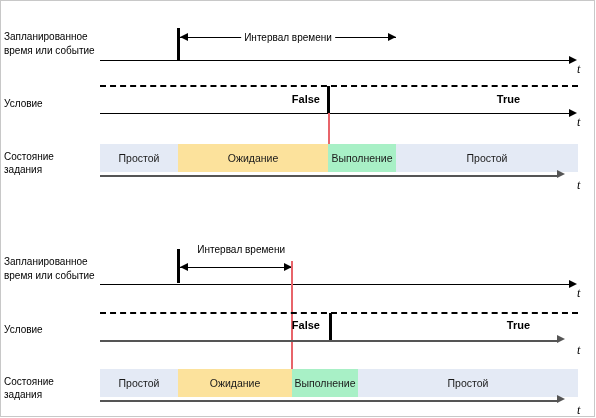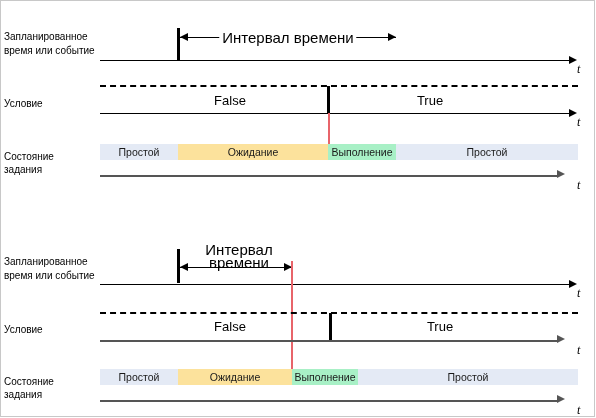--- a/index.html
+++ b/index.html
@@ -103,52 +103,53 @@
     border-top:4px solid transparent;
     border-bottom:4px solid transparent;
   }
   .interval .itxt{
     position:absolute;
     top:-1px;
     left:50%;
     transform:translateX(-50%);
     background:#fff;
     padding:0 3px;
-    font-size:15px;
+    font-size:10px;
     line-height:15px;
     white-space:nowrap;
-    text-align:center;
+    text-align:right;
   }
   .interval.two-line{height:30px;}
   .interval.two-line .bar{top:20px;}
   .interval.two-line .ah-left{top:16px;}
   .interval.two-line .ah-right{top:16px;}
   .interval.two-line .itxt{
     top:-4px;
     line-height:13px;
     white-space:normal;
     width:92px;
     background:transparent;
   }
 
   .cond-text{
     position:absolute;
-    font-size:13px;
-    text-align:center;
-    white-space:nowrap;
+    font-size:11px;
+    text-align:right;
+    white-space:nowrap;
+    font-weight:bold;
   }
 
   .state-bar{
     position:absolute;
     height:28px;
     box-sizing:border-box;
   }
   .seg{
     position:absolute;
-    top:0;height:16px;
+    top:0;height:28px;
     display:flex;
     align-items:center;
     justify-content:center;
     font-size:10.5px;
     color:#1a1a1a;
     white-space:nowrap;
     box-sizing:border-box;
   }
 </style>
 </head>

